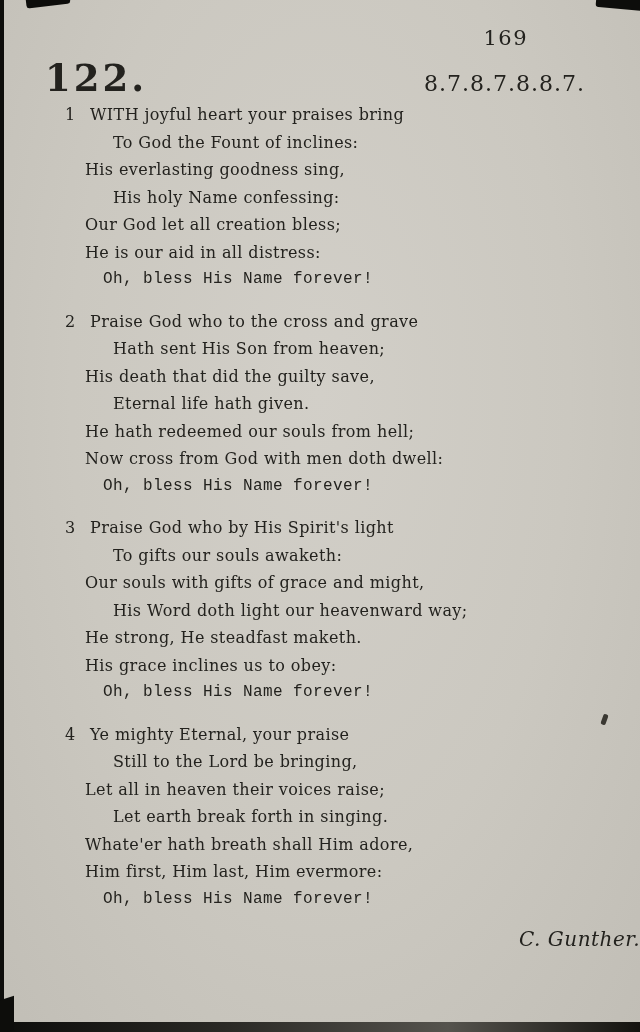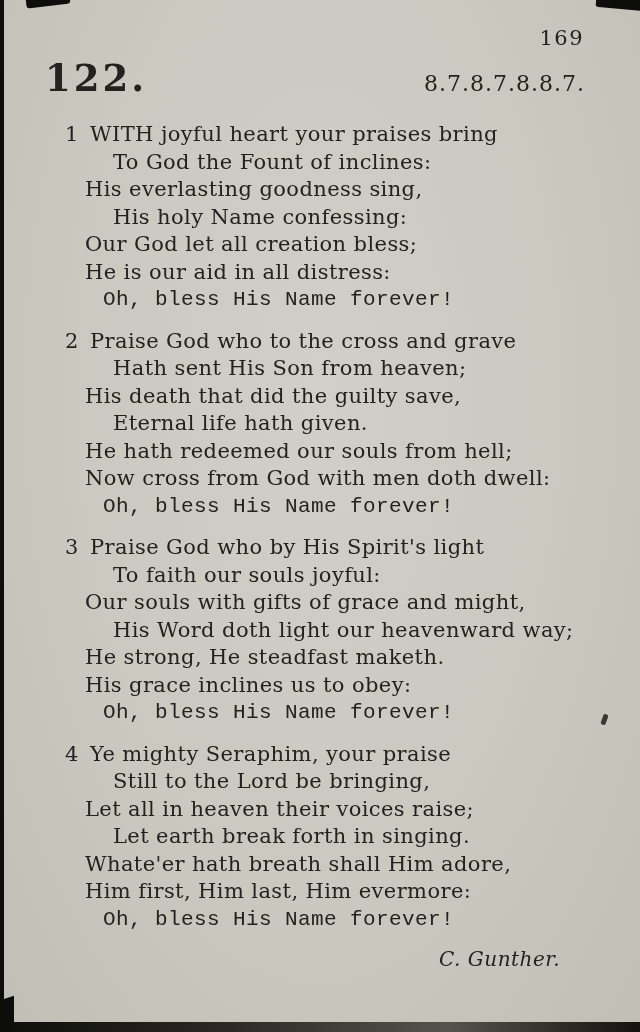--- a/index.html
+++ b/index.html
@@ -13,64 +13,63 @@
     height: 1032px;
     box-sizing: border-box;
     padding: 26px 0 0 65px;
     background: radial-gradient(ellipse at 50% 38%, #d2cfc8 0%, #cbc8c0 55%, #c1beb6 100%);
     font-family: "DejaVu Serif", serif;
     color: #23221e;
     overflow: hidden;
   }
   .page-number {
     text-align: right;
-    padding-right: 56px;
+    padding-right: 112px;
     font-size: 21px;
     letter-spacing: 1.5px;
     height: 32px;
   }
   .hymn-header {
     display: flex;
     justify-content: space-between;
     align-items: baseline;
     padding-right: 55px;
     margin-top: 2px;
-    margin-bottom: 24px;
+    margin-bottom: 4px;
   }
   .hymn-number {
     font-size: 37px;
     font-weight: 700;
     letter-spacing: 3px;
     margin-left: -20px;
     line-height: 1;
   }
   .hymn-meter {
     font-size: 22px;
     letter-spacing: 1px;
   }
   .verse {
-    font-size: 21px;
+    font-size: 16px;
     line-height: 27.5px;
     letter-spacing: 0.4px;
     margin-bottom: 14px;
   }
   .line { white-space: nowrap; }
   .vnum {
     display: inline-block;
     width: 25px;
   }
   .verse .line:nth-child(2),
   .verse .line:nth-child(4) { padding-left: 48px; }
   .verse .line:nth-child(3),
   .verse .line:nth-child(5),
   .verse .line:nth-child(6) { padding-left: 20px; }
   .verse .line:nth-child(7) { padding-left: 38px; font-family: Liberation Mono, monospace; }
   .attribution {
     text-align: right;
-    padding-right: 80px;
     font-style: italic;
     font-size: 20px;
     letter-spacing: 0.5px;
     margin-top: 4px;
   }
   
   .artifact { position: absolute; background: #0d0d0b; }
   .edge-left   { left: 0; top: 0; width: 4px; height: 1014px; }
   .edge-bottom { left: 0; top: 1022px; width: 640px; height: 10px;
                  background: linear-gradient(to right, #0d0d0b 0%, #2a2925 35%, #55534d 70%, #14130f 100%); }
@@ -106,30 +105,30 @@
     <div class="line">Hath sent His Son from heaven;</div>
     <div class="line">His death that did the guilty save,</div>
     <div class="line">Eternal life hath given.</div>
     <div class="line">He hath redeemed our souls from hell;</div>
     <div class="line">Now cross from God with men doth dwell:</div>
     <div class="line">Oh, bless His Name forever!</div>
   </section>
 
   <section class="verse">
     <div class="line"><span class="vnum">3</span><span class="ltext">Praise God who by His Spirit's light</span></div>
-    <div class="line">To faith our souls joyful:</div>
+    <div class="line">To gifts our souls awaketh:</div>
     <div class="line">Our souls with gifts of grace and might,</div>
     <div class="line">His Word doth light our heavenward way;</div>
     <div class="line">He strong, He steadfast maketh.</div>
     <div class="line">His grace inclines us to obey:</div>
     <div class="line">Oh, bless His Name forever!</div>
   </section>
 
   <section class="verse">
-    <div class="line"><span class="vnum">4</span><span class="ltext">Ye mighty Seraphim, your praise</span></div>
+    <div class="line"><span class="vnum">4</span><span class="ltext">Ye mighty Eternal, your praise</span></div>
     <div class="line">Still to the Lord be bringing,</div>
     <div class="line">Let all in heaven their voices raise;</div>
     <div class="line">Let earth break forth in singing.</div>
     <div class="line">Whate'er hath breath shall Him adore,</div>
     <div class="line">Him first, Him last, Him evermore:</div>
     <div class="line">Oh, bless His Name forever!</div>
   </section>
 
   <div class="attribution">C. Gunther.</div>
 

